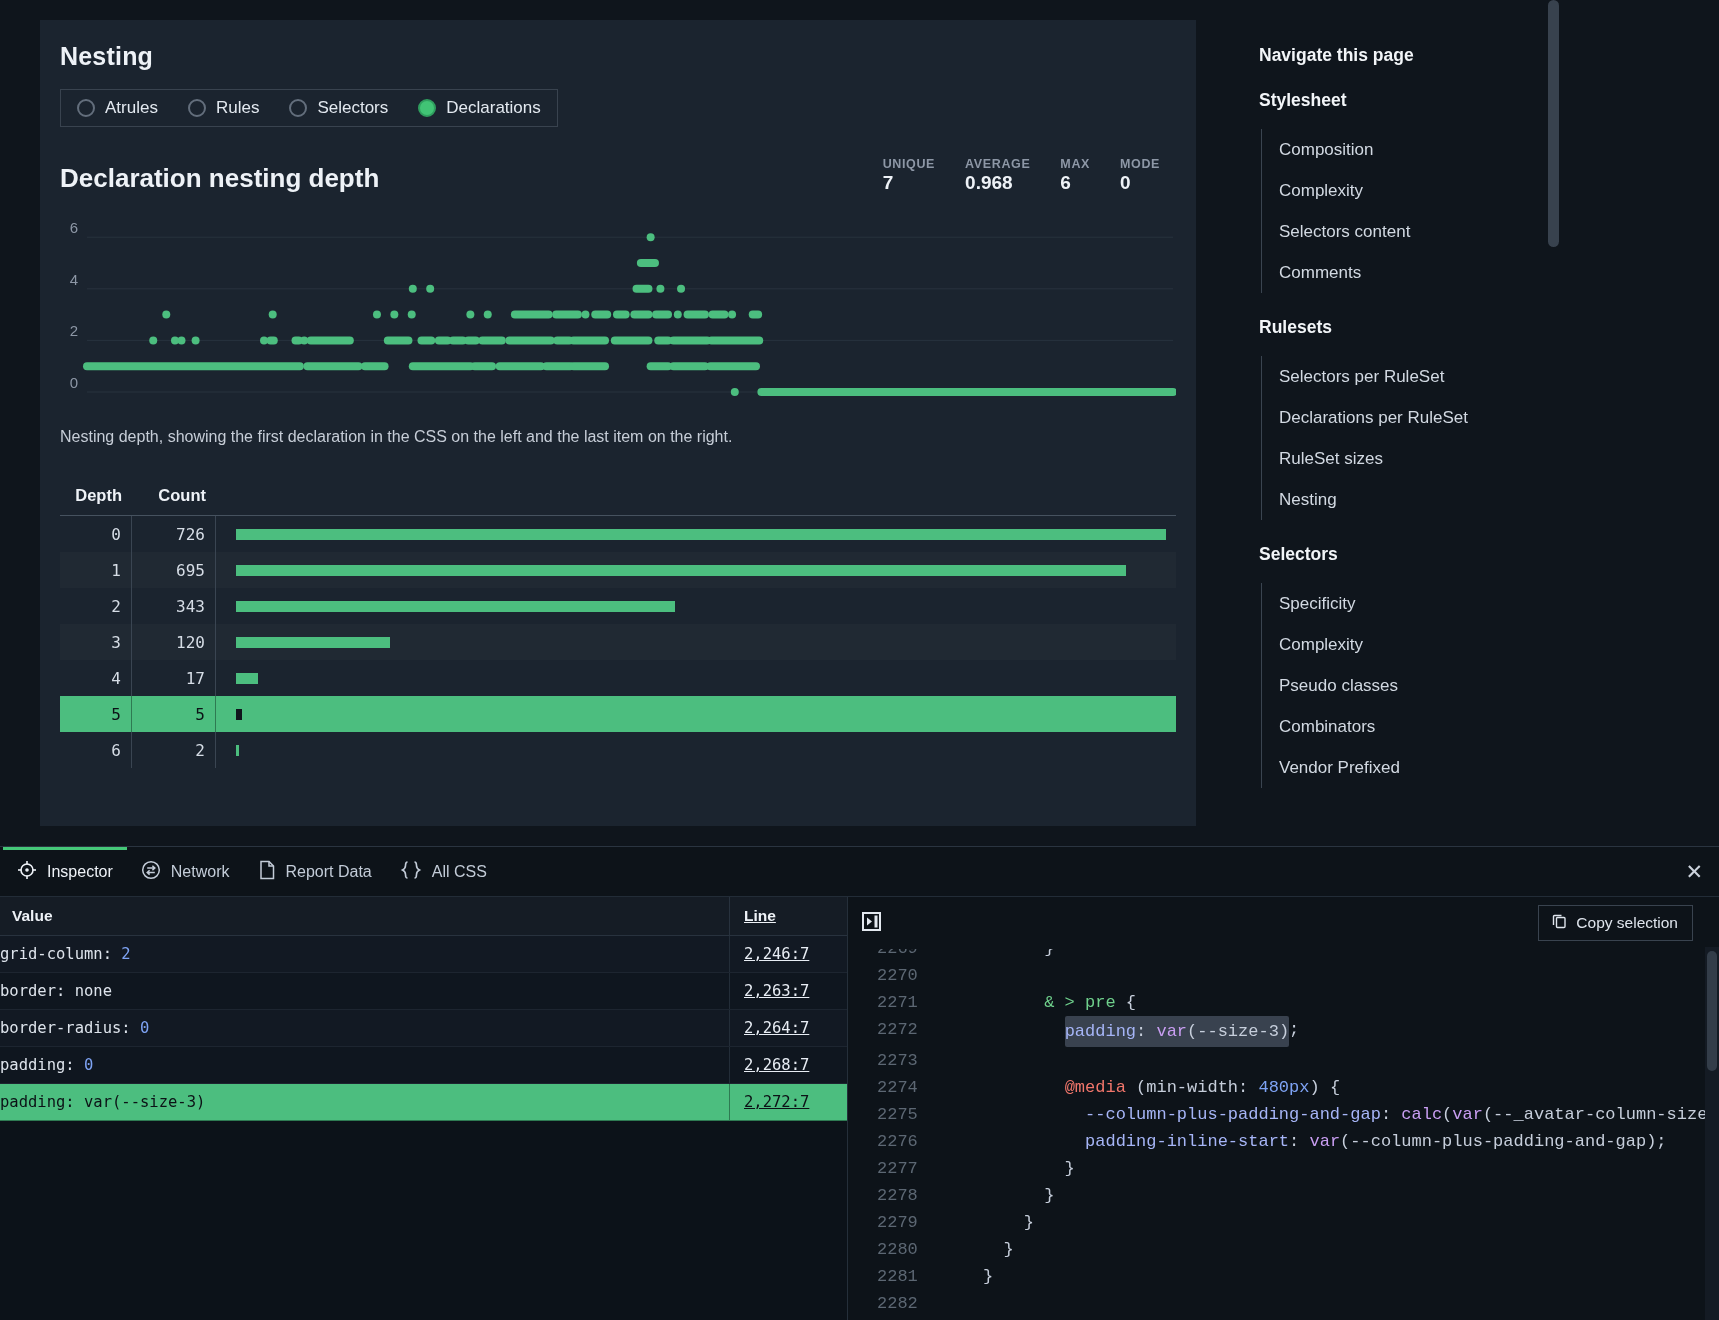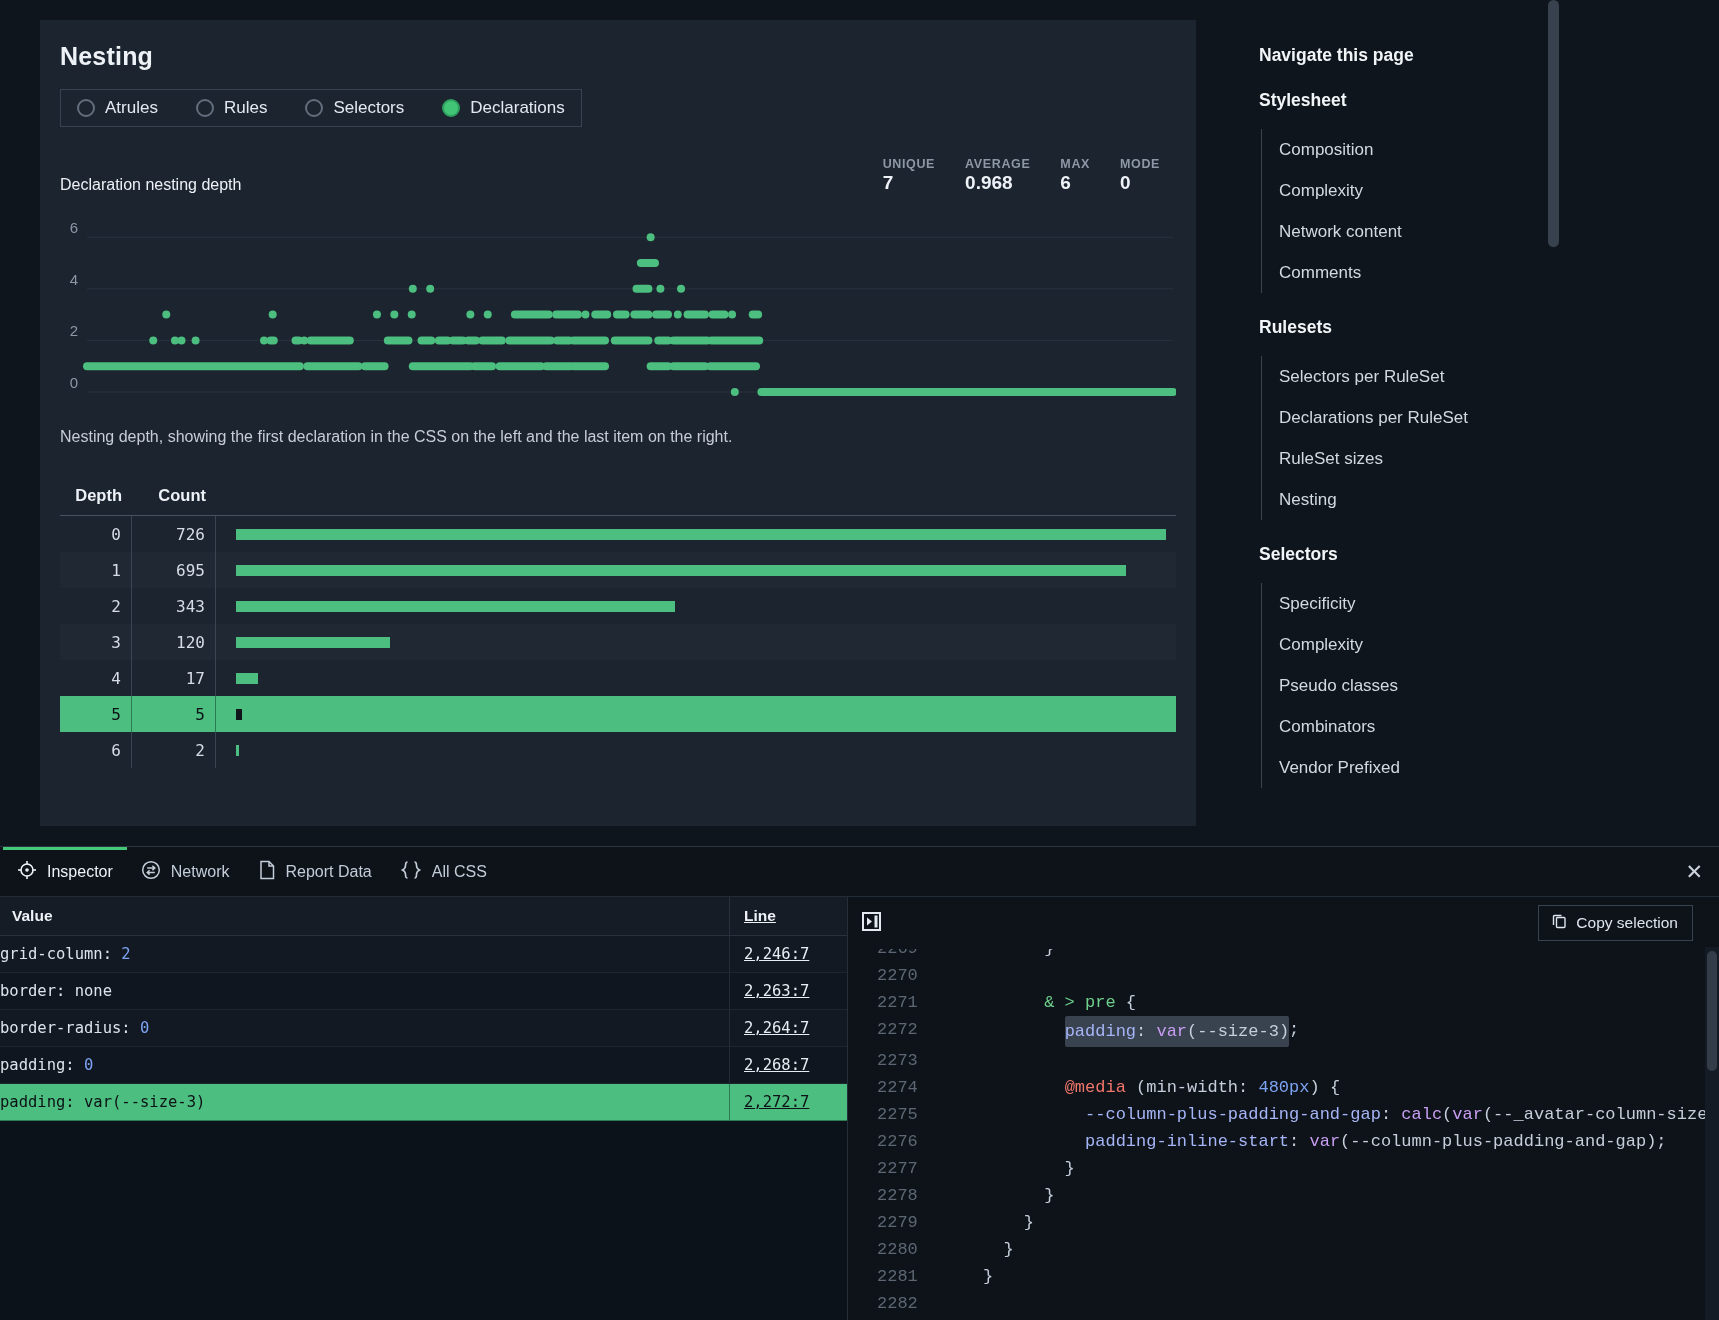--- a/index.html
+++ b/index.html
@@ -19,26 +19,26 @@
     --txt-dim:#8d97a6;
     --border:#39434f;
   }
   *{margin:0;padding:0;box-sizing:border-box}
   html,body{width:1719px;height:1320px;overflow:hidden}
   body{background:var(--page-bg);font-family:"Liberation Sans",sans-serif;color:var(--txt);position:relative}
 
   
   .main-panel{position:absolute;left:40px;top:20px;width:1156px;height:806px;background:var(--panel-bg);padding:22px 20px}
   .panel-title{font-size:25px;font-weight:700;color:#eef2f7;letter-spacing:.2px}
-  .radio-group{display:inline-flex;align-items:center;gap:38px;border:1px solid var(--border);padding:8px 16px;margin-top:18px}
+  .radio-group{display:inline-flex;align-items:center;gap:30px;border:1px solid var(--border);padding:8px 16px;margin-top:18px}
   .radio{display:inline-flex;align-items:center;gap:10px;cursor:pointer;font-size:17px;color:#e3e9f0}
   .radio .dot{width:18px;height:18px;border-radius:50%;border:2px solid #636e7c;background:transparent;flex:none}
   .radio.sel .dot{border:2px solid #2f9e5e;background:#41c475}
   .section-head{display:flex;justify-content:space-between;align-items:flex-end;margin-top:30px}
-  .section-title{font-size:16px;font-weight:400;color:#eef2f7}
+  .section-title{font-size:26px;font-weight:700;color:#eef2f7}
   .stats{display:flex;gap:30px;padding-right:16px}
   .stat .lbl{font-size:12.5px;letter-spacing:.05em;color:var(--txt-dim);font-weight:700}
   .stat .val{font-size:19px;font-weight:700;color:#eef2f7;margin-top:1px}
 
   .scatter-wrap{margin-top:28px}
   .scatter-wrap svg{display:block}
   .caption{text-align:left;color:#c6cdd7;font-size:16px;margin-top:14px}
 
   
   .depth-table{margin-top:40px}
@@ -287,21 +287,21 @@
   </div>
 </div>
 
 <aside class="toc">
   <div class="toc-title">Navigate this page</div>
   <div id="toc-sections">
       <div class="toc-section">Stylesheet</div>
       <div class="toc-group">
         <div class="toc-item">Composition</div>
         <div class="toc-item">Complexity</div>
-        <div class="toc-item">Network content</div>
+        <div class="toc-item">Selectors content</div>
         <div class="toc-item">Comments</div>
       </div>
       <div class="toc-section">Rulesets</div>
       <div class="toc-group">
         <div class="toc-item">Selectors per RuleSet</div>
         <div class="toc-item">Declarations per RuleSet</div>
         <div class="toc-item">RuleSet sizes</div>
         <div class="toc-item">Nesting</div>
       </div>
       <div class="toc-section">Selectors</div>

